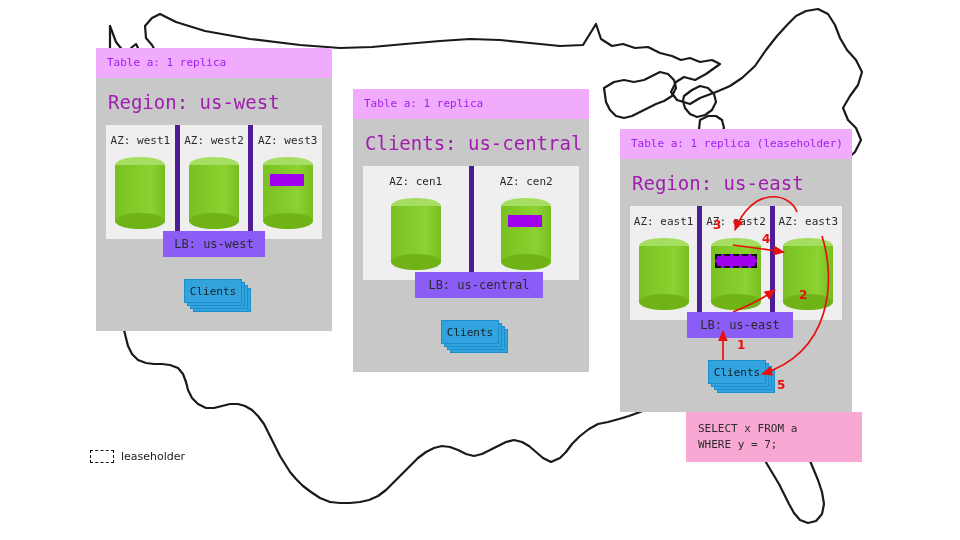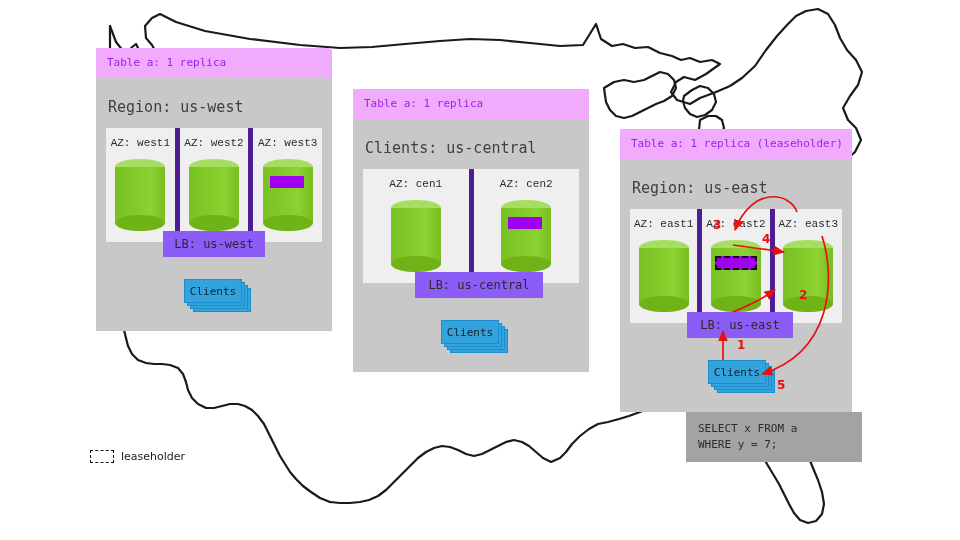--- a/index.html
+++ b/index.html
@@ -25,38 +25,37 @@
     line-height:1;
     padding:9px 11px 10px 11px;
     letter-spacing:0px;
     white-space:nowrap;
   }
   .region-body{
     background:#c8c8c8;
     padding:0 10px 10px 10px;
   }
   .region-name{
-    color:#404040;
-    font-size:15px;
-    padding:20px 2px 12px 2px;
+    color:#a21caf;
+    font-size:19px;
+    padding:13px 2px 12px 2px;
     white-space:nowrap;
   }
   .az-row{
     background:#efefef;
     display:flex;
     position:relative;
   }
   .az-cell{
     flex:1 1 0;
     position:relative;
     display:flex;
     flex-direction:column;
     align-items:center;
     padding-top:9px;
-    font-family:Liberation Mono, monospace;
   }
   .az-cell + .az-cell{border-left:5px solid #4c1d95;}
   .az-label{
     font-size:11px;color:#2b2b2b;white-space:nowrap;margin-bottom:10px;
   }
 
   
   .cyl{position:relative;}
   .cyl .body{
     position:absolute;left:0;right:0;
@@ -103,21 +102,21 @@
     position:absolute;left:0;top:0;
     background:#32a3dd;
     border:1px solid #1b8fcd;
     display:flex;align-items:center;justify-content:center;
     color:#15222b;font-size:11px;white-space:nowrap;
   }
 
   
   .sqlbox{
     position:absolute;
-    background:#a3a3a3;
+    background:#f9a8d4;
     color:#2b2b2b;
     font-size:11px;
     line-height:16px;
     padding:9px 12px;
     white-space:pre;
     z-index:2;
   }
 
   
   .legend{

